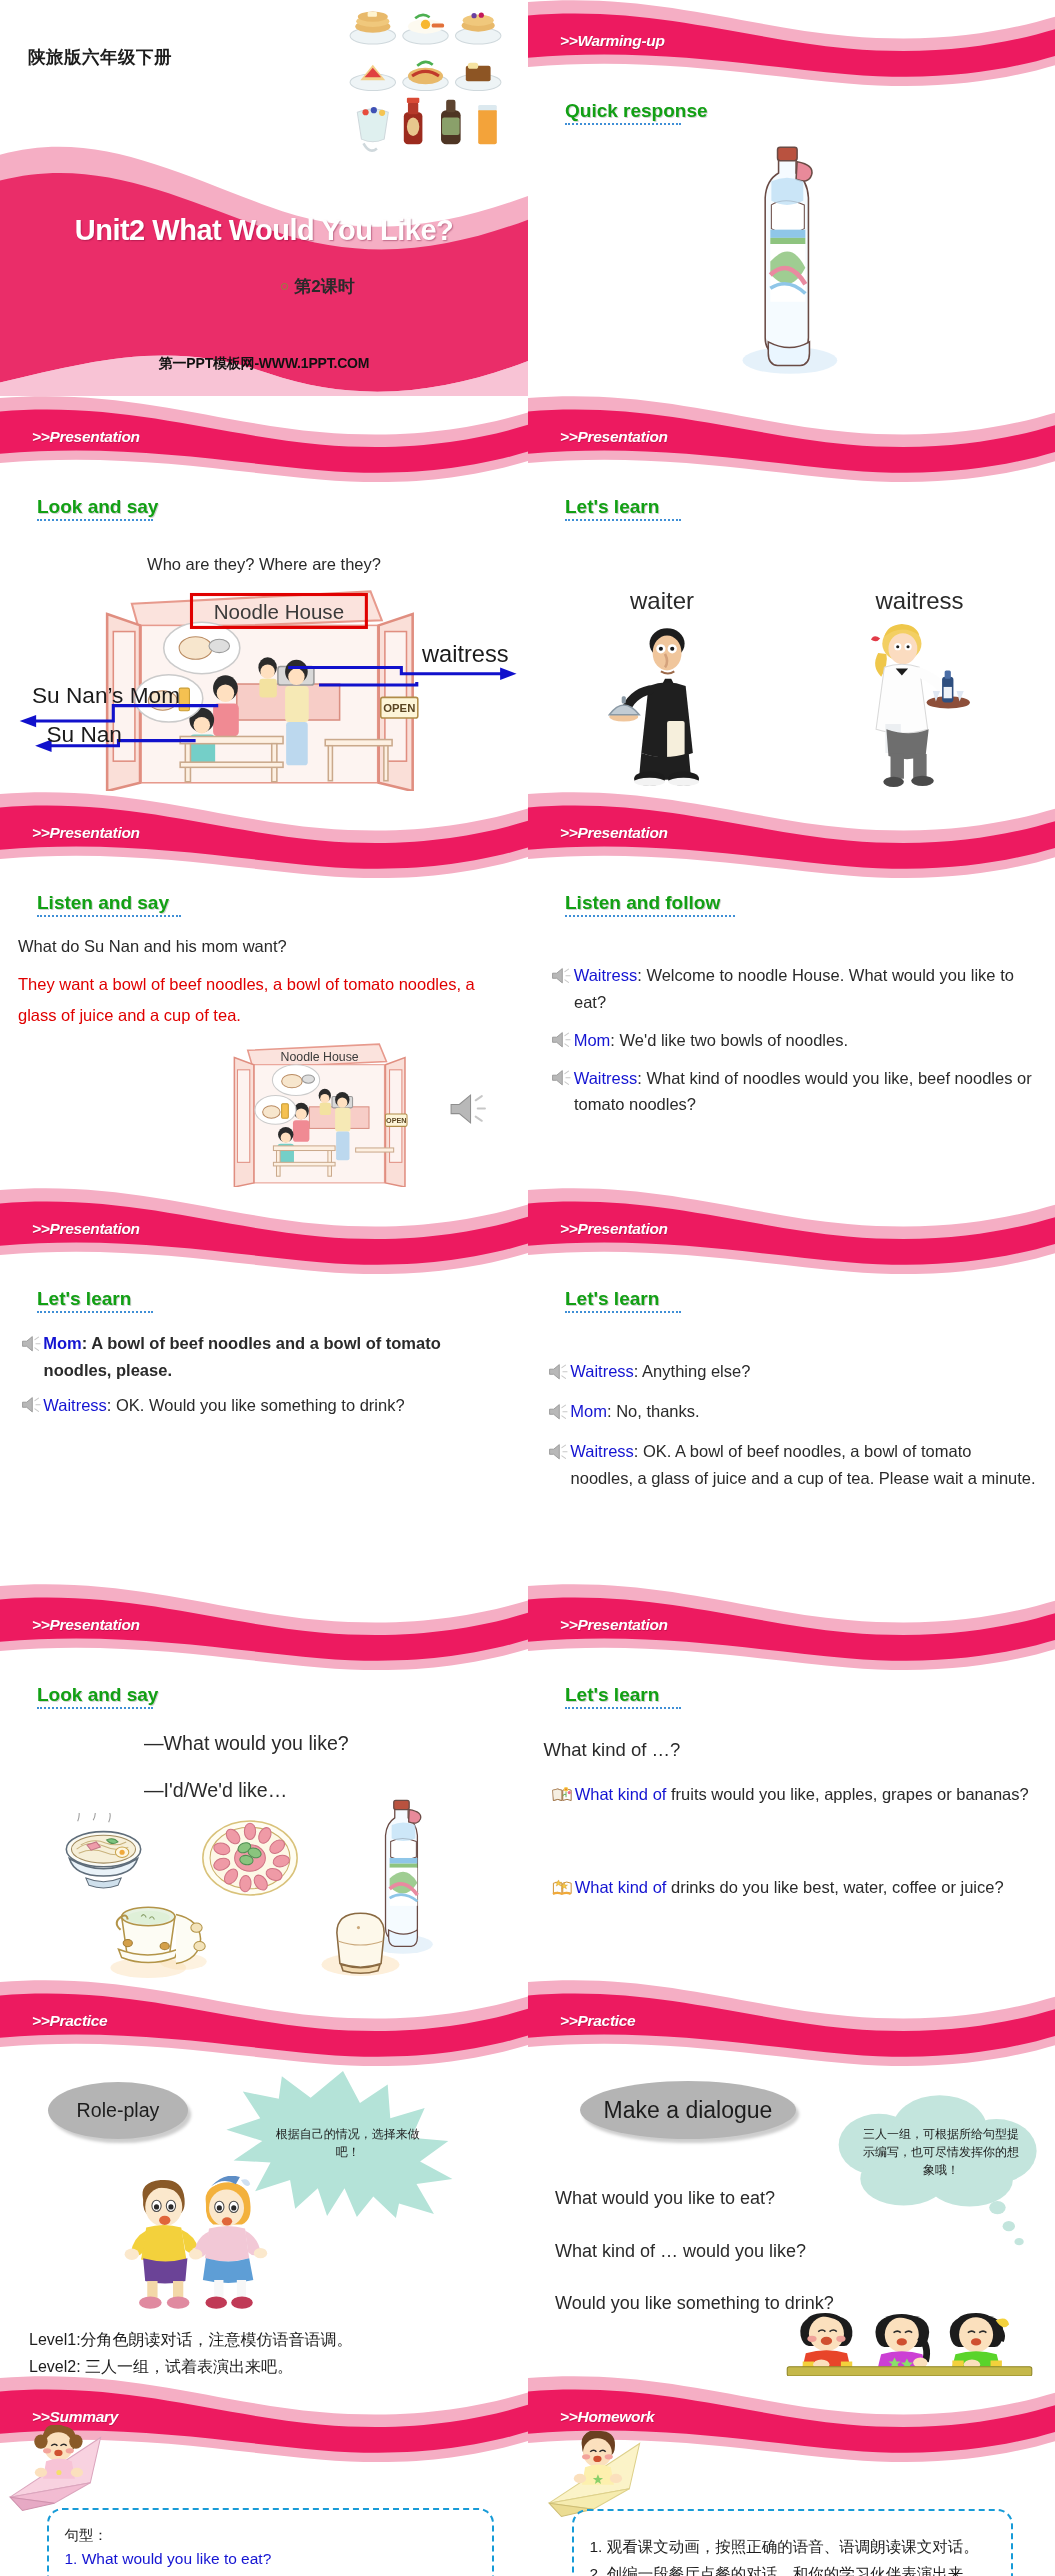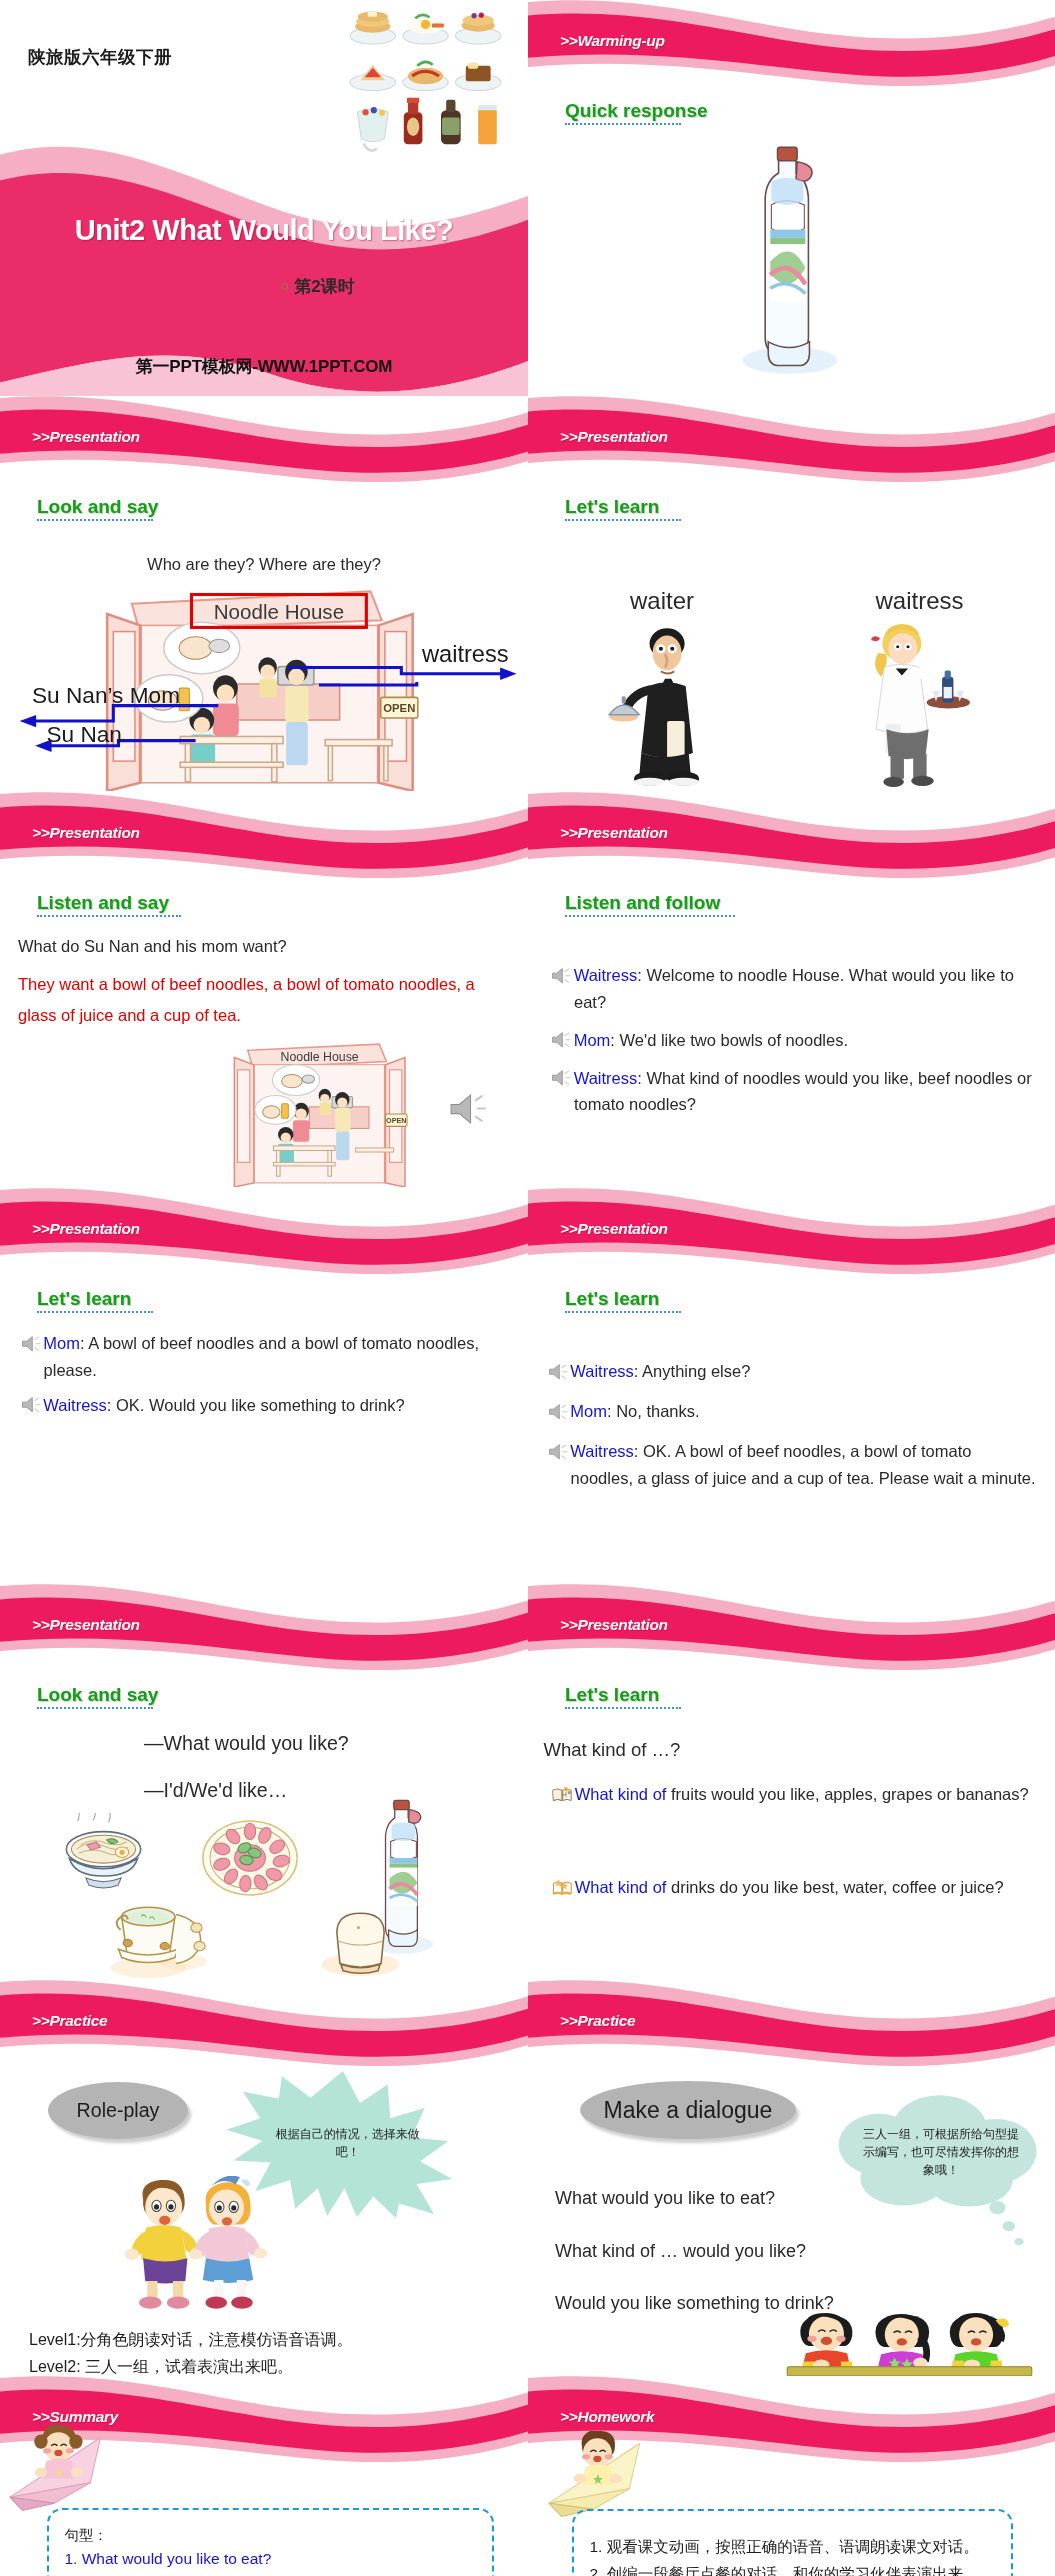--- a/index.html
+++ b/index.html
@@ -134,21 +134,21 @@
     border-radius: 50%;
     margin-right: 6.2px;
     vertical-align: 2.1px;
   }
   .ts-watermark {
     position: absolute;
     left: 0; right: 0;
     top: 355px;
     text-align: center;
     color: #111111;
-    font-size: 17px;
+    font-size: 14px;
     font-weight: bold;
     letter-spacing: -0.2px;
   }
   .ts-food { position: absolute; right: 25px; top: 11.3px; width: 155px; height: 155px; }
 
   
   .art { position: absolute; }
 
   
   .pill {
@@ -581,21 +581,21 @@
         <path d="M0,4 C240,-16 420,52 620,70 C800,86 930,60 1024,32 L1024,126 C930,154 800,178 620,162 C420,144 240,110 0,130 Z" fill="#f5aec4"></path>
         <path d="M0,30 C240,10 420,76 620,94 C800,110 930,84 1024,56 L1024,108 C930,136 800,160 620,144 C420,126 240,92 0,112 Z" fill="#ed1a60"></path>
       </svg>
     </div>
     <div class="band-title">&gt;&gt;Presentation</div>
     <div class="subhead">
       <div class="txt">Let's learn</div>
       <div class="rule"></div>
     </div>
     <div class="body" style="top:142px; padding:0 20.6px;">
-      <div class="line wrap" style="margin-bottom:8.2px; text-indent:-23px; padding-left:23px;">
+      <div class="line wrap" style="margin-bottom:8.2px; text-indent:-23px; padding-left:23px;font-weight:bold;">
         <span class="spk"><svg viewBox="0 0 40 34">
               <path d="M3,12 h8 L22,3 v28 L11,22 H3 z" fill="#b8b8b8" stroke="#8e8e8e" stroke-width="1.5"></path>
               <g stroke="#c7c7c7" stroke-width="2" stroke-linecap="round">
                 <path d="M27,9 l7,-5"></path>
                 <path d="M29,17 h8"></path>
                 <path d="M27,25 l7,5"></path>
               </g>
             </svg></span><span class="blue">Mom</span><span>: </span><span>A bowl of beef noodles and a bowl of tomato noodles, please.</span>
       </div>
       <div class="line wrap" style="margin-bottom:8.2px; text-indent:-23px; padding-left:23px;">

